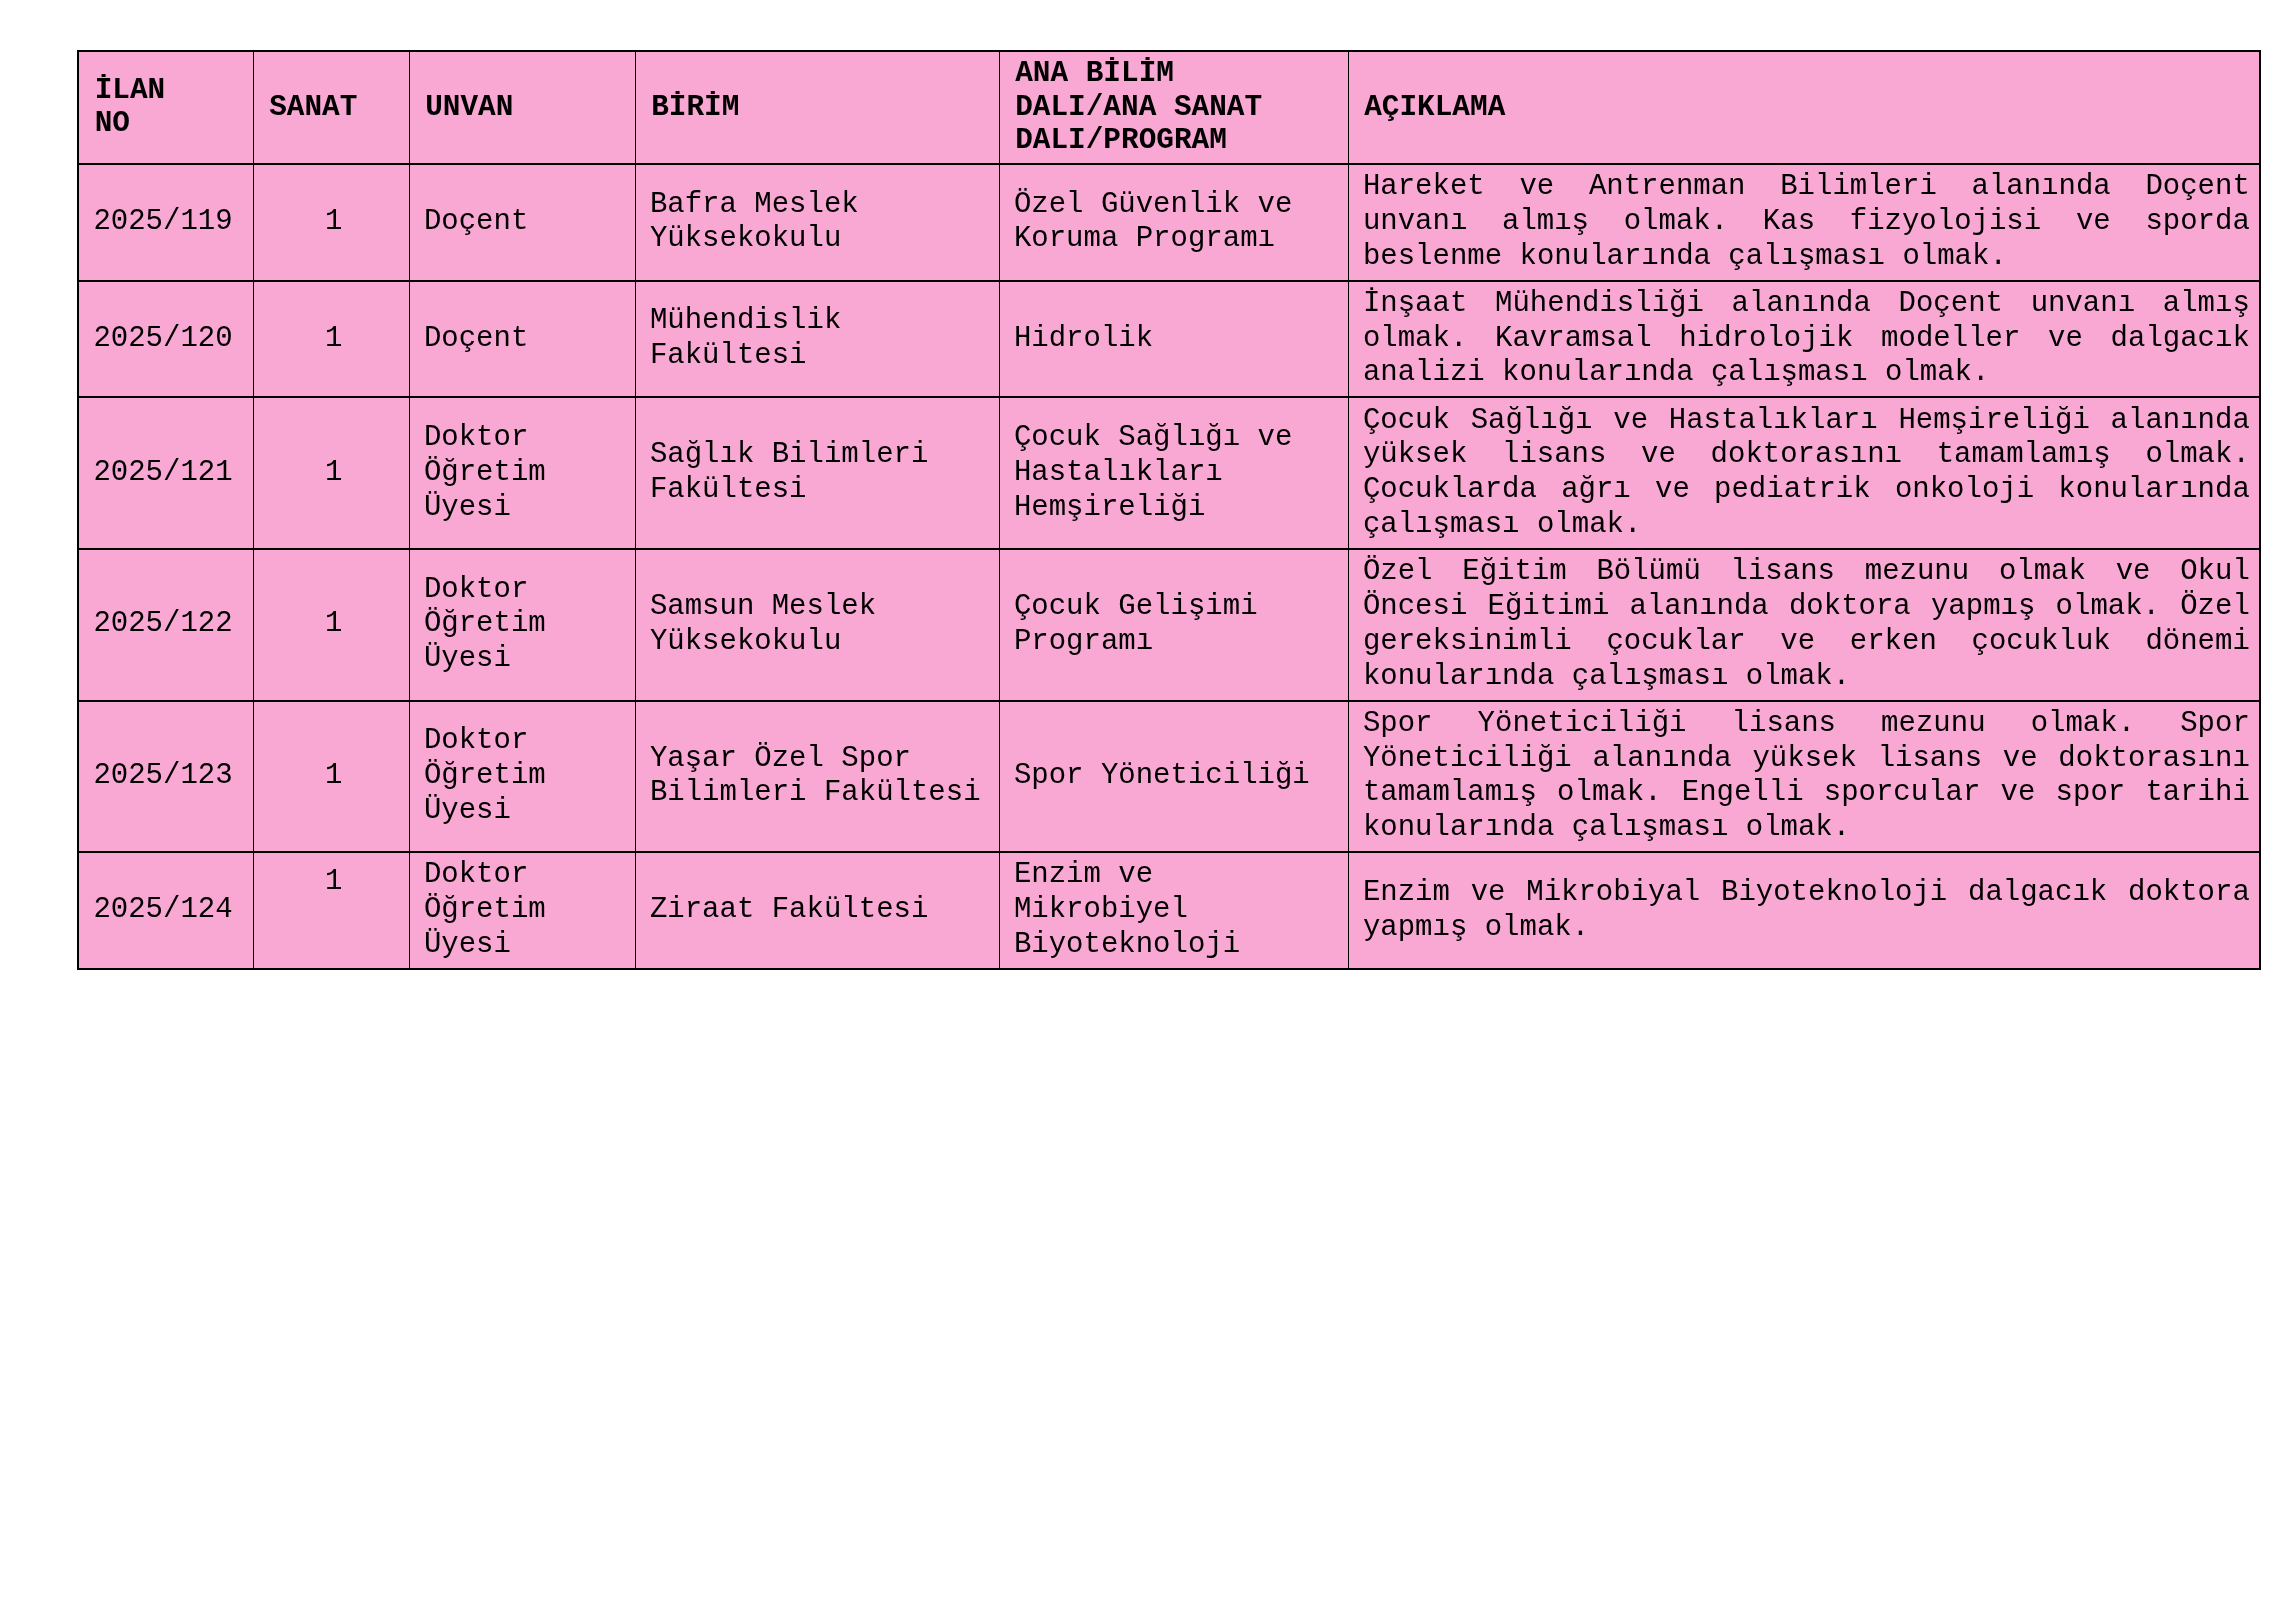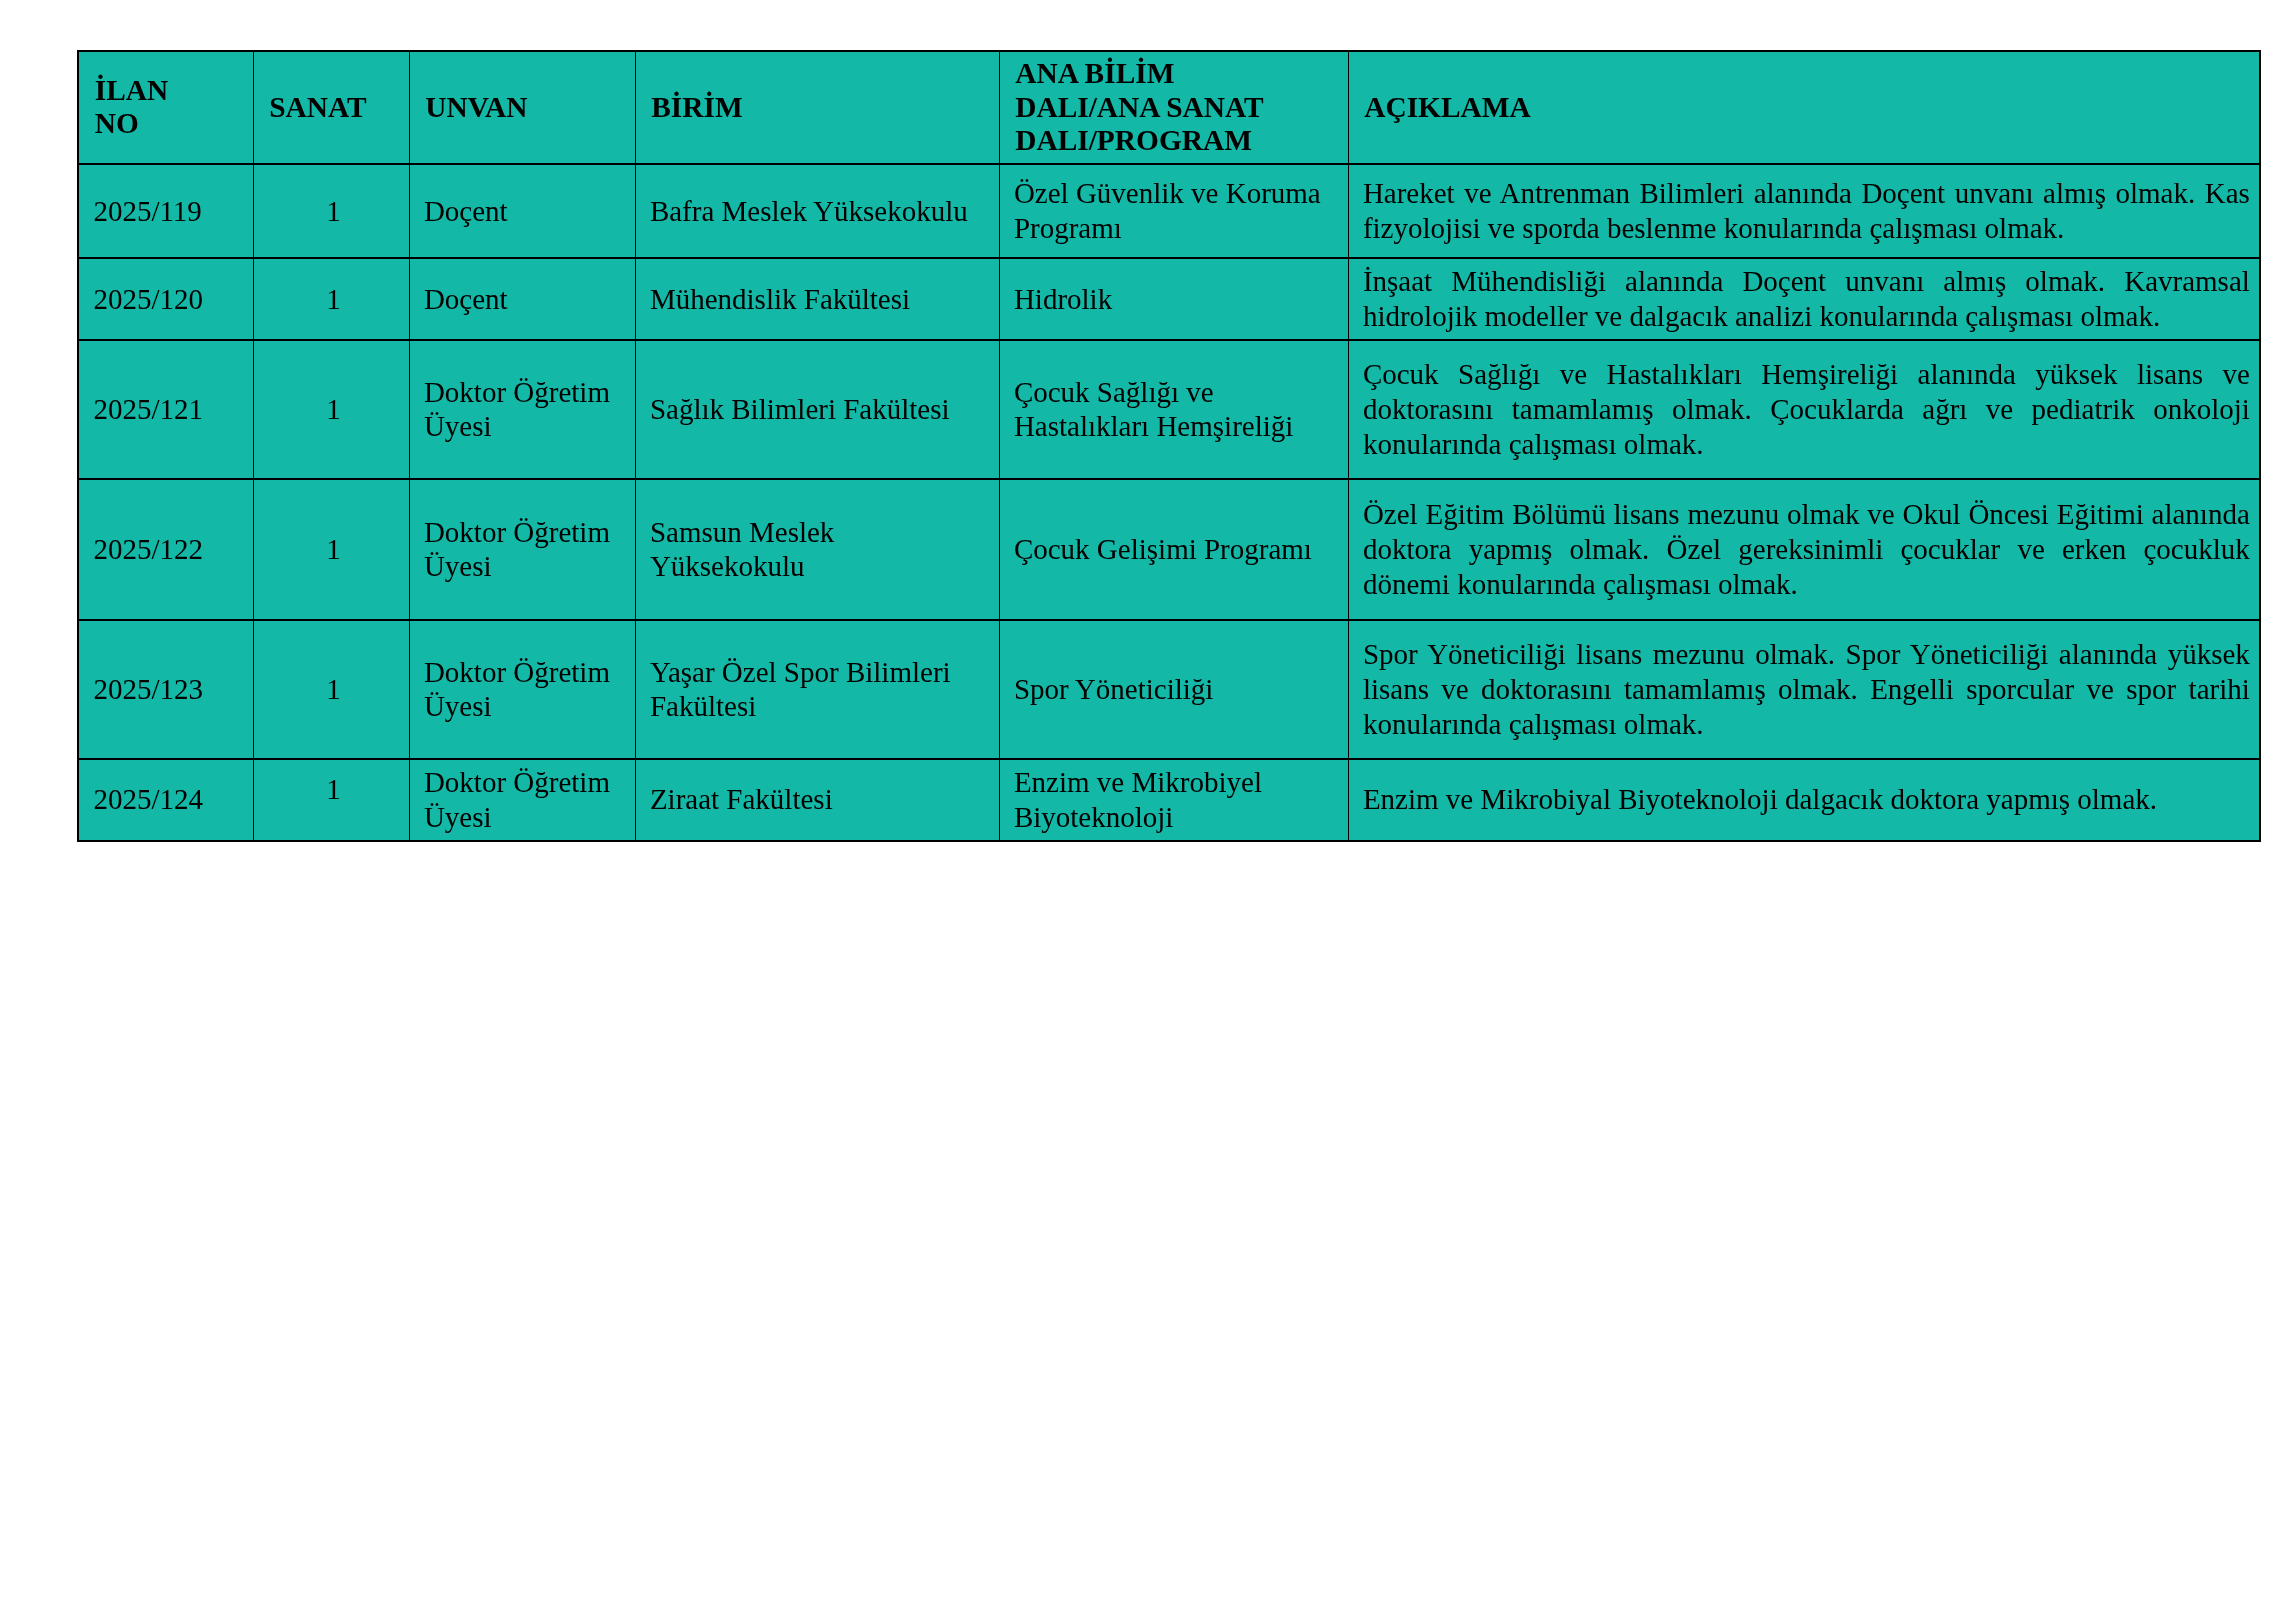--- a/index.html
+++ b/index.html
@@ -14,21 +14,22 @@
     font-family: "Liberation Serif", "DejaVu Serif", serif;
     color: #000000;
   }
   table.jobs {
     position: absolute;
     left: 77px;
     top: 50px;
     border-collapse: collapse;
     table-layout: fixed;
     width: 2180px;
-    background: #14b8a6;
+    background: #f9a8d4;
+    font-family: Liberation Mono, monospace;
   }
   table.jobs th,
   table.jobs td {
     border-left: 1.3px solid #000;
     border-right: 1.3px solid #000;
     border-top: 2px solid #000;
     border-bottom: 2px solid #000;
     vertical-align: middle;
     font-size: 29px;
     line-height: 1.2;

